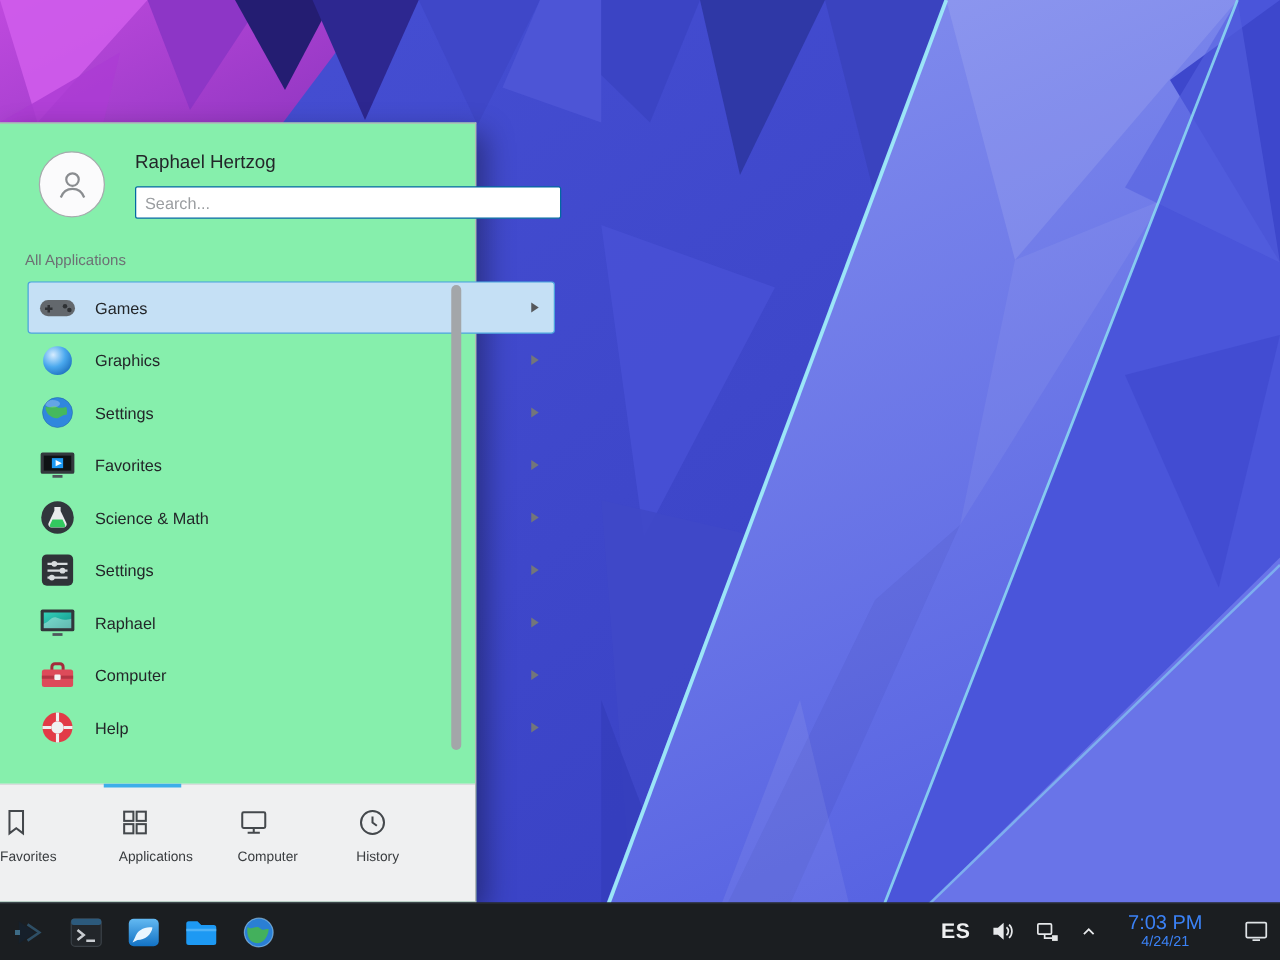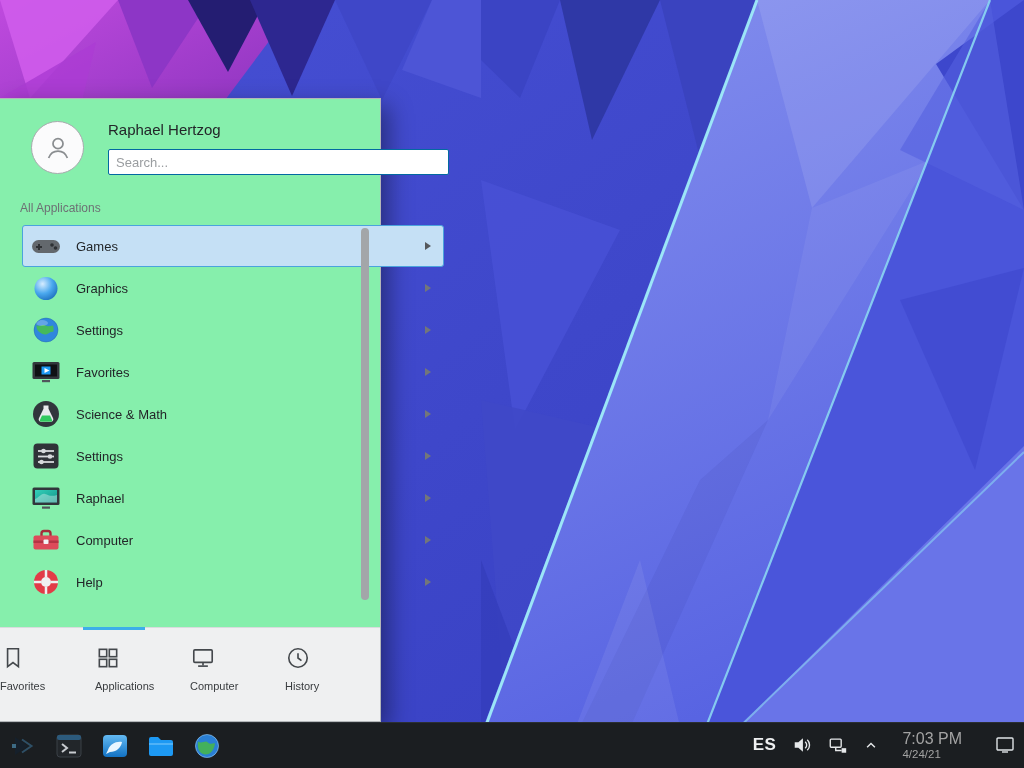--- a/index.html
+++ b/index.html
@@ -44,21 +44,21 @@
 
   
   #taskbar { position:absolute; left:0; bottom:0; width:1024px; height:46px; background:#1b1e21;
              border-top:1px solid #2b2f33; display:flex; align-items:center; padding:0 8px; }
   .tb-left { display:flex; align-items:center; gap:16px; }
   .tb-app { width:30px; height:30px; display:flex; align-items:center; justify-content:center; }
   .tb-app svg { width:30px; height:30px; display:block; }
   .tb-right { margin-left:auto; display:flex; align-items:center; gap:16px; }
   .kbd-layout { color:#eff0f1; font-size:17px; font-weight:bold; letter-spacing:.5px; }
   .tray-icon svg { display:block; }
-  .clock { display:flex; flex-direction:column; align-items:flex-start; color:#a3a3a3; line-height:1.15; margin:0 8px; }
+  .clock { display:flex; flex-direction:column; align-items:center; color:#3b82f6; line-height:1.15; margin:0 8px; }
   .clock-time { font-size:16px; }
   .clock-date { font-size:11.5px; }
   .show-desktop { margin-left:8px; display:flex; align-items:center; }
 </style>
 </head>
 <body>
 
 <div id="screen">
 
   <svg id="wallpaper" viewBox="0 0 1024 768" preserveAspectRatio="none">

